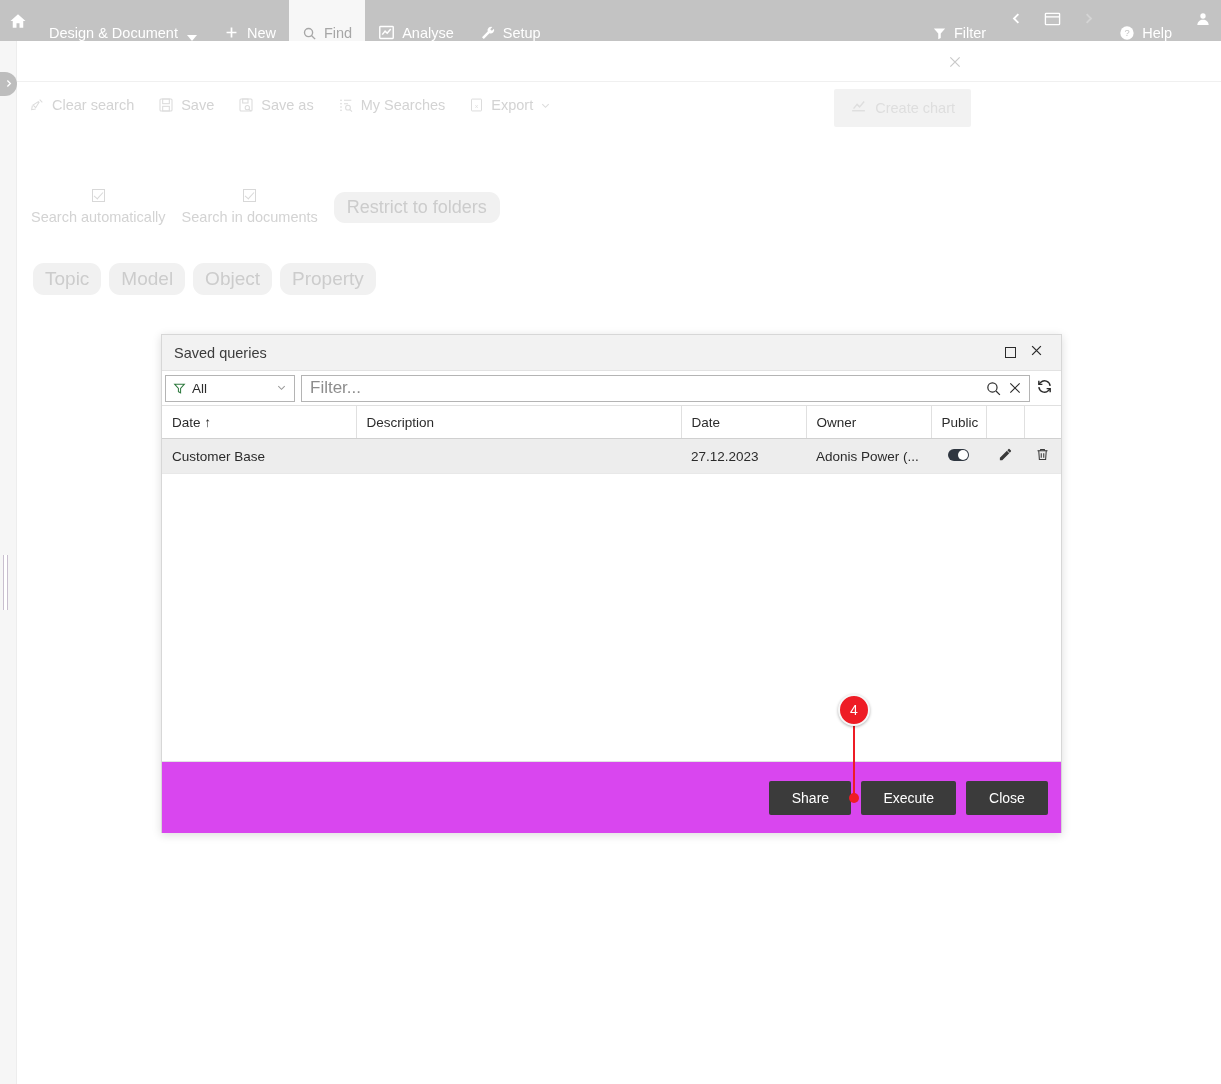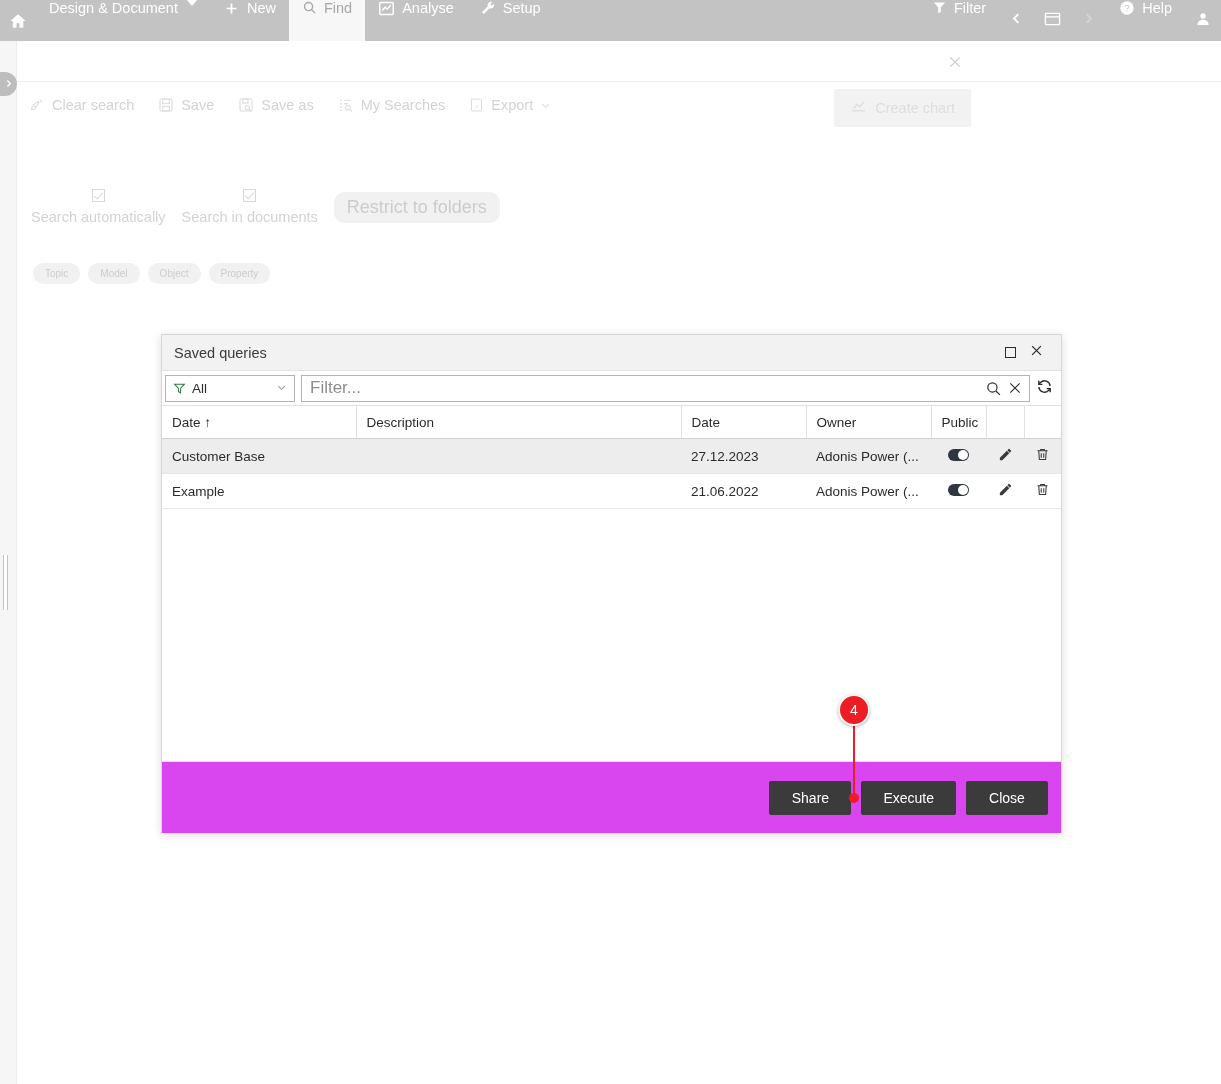--- a/index.html
+++ b/index.html
@@ -15,21 +15,21 @@
   .topbar {
     position: absolute; left: 0; top: 0; width: 1221px; height: 41px;
     background: #c3c3c3;
     display: flex; align-items: stretch;
   }
   .home-cell {
     width: 36px; display: flex; align-items: center; justify-content: center;
     color: #ffffff;
   }
   .nav-item {
-    display: flex; align-items: flex-start; gap: 7px;
+    display: flex; align-items: flex-end; gap: 7px;
     padding: 0 13px; color: #ffffff; font-size: 14.5px;
     white-space: nowrap; height: 41px;
   }
   .nav-item.active {
     background: #f7f7f7; color: #a7a7a7;
   }
   .nav-item.active .ic { color: #a7a7a7; }
   .ic { display: inline-flex; align-items: center; color: #ffffff; }
   .caret-dn {
     width: 0; height: 0; border-left: 5px solid transparent;
@@ -120,21 +120,21 @@
     border-width: 0 1.4px 1.4px 0; transform: rotate(42deg);
   }
   .pill {
     background: #f1f1f1; color: #cccccc; font-size: 18px;
     border-radius: 11px; padding: 5px 13px; white-space: nowrap;
   }
   .pillrow {
     position: absolute; left: 33px; top: 222px;
     display: flex; align-items: center; gap: 8px;
   }
-  .pillrow .pill { font-size: 10px; padding: 5px 12px; }
+  .pillrow .pill { font-size: 19px; padding: 5px 12px; }
 
   
   .dialog {
     position: absolute; left: 161px; top: 293px;
     width: 901px; height: 499px;
     background: #ffffff;
     border: 1px solid #d7d7d7;
     box-shadow: 0 2px 9px rgba(0,0,0,0.14);
   }
   .dlg-title {
@@ -553,46 +553,20 @@
               <span class="act">
                 <svg width="15" height="15" viewBox="0 0 24 24" fill="none" stroke="currentColor" stroke-width="1.7">
                     <path d="M4 6h16"></path>
                     <path d="M9 6V4h6v2"></path>
                     <path d="M6 6l1 14h10l1-14"></path>
                     <path d="M10 10v7M14 10v7"></path>
                   </svg>
               </span>
             </td>
           </tr>
-          <tr>
-            <td>Example</td>
-            <td></td>
-            <td>21.06.2022</td>
-            <td>Adonis Power (...</td>
-            <td class="cell-center">
-              <span class="toggle"></span>
-            </td>
-            <td class="cell-center">
-              <span class="act">
-                <svg width="15" height="15" viewBox="0 0 24 24" fill="currentColor">
-                    <path d="M3 17.2V21h3.8L18 9.8 14.2 6zM20.7 7.1a1 1 0 000-1.4l-2.4-2.4a1 1 0 00-1.4 0L15 5.2 18.8 9z"></path>
-                  </svg>
-              </span>
-            </td>
-            <td class="cell-center">
-              <span class="act">
-                <svg width="15" height="15" viewBox="0 0 24 24" fill="none" stroke="currentColor" stroke-width="1.7">
-                    <path d="M4 6h16"></path>
-                    <path d="M9 6V4h6v2"></path>
-                    <path d="M6 6l1 14h10l1-14"></path>
-                    <path d="M10 10v7M14 10v7"></path>
-                  </svg>
-              </span>
-            </td>
-          </tr>
         </tbody>
       </table>
     </div>
 
     <div class="dlg-footer">
       <button class="btn">Share</button>
       <button class="btn">Execute</button>
       <button class="btn">Close</button>
     </div>
   </div>

